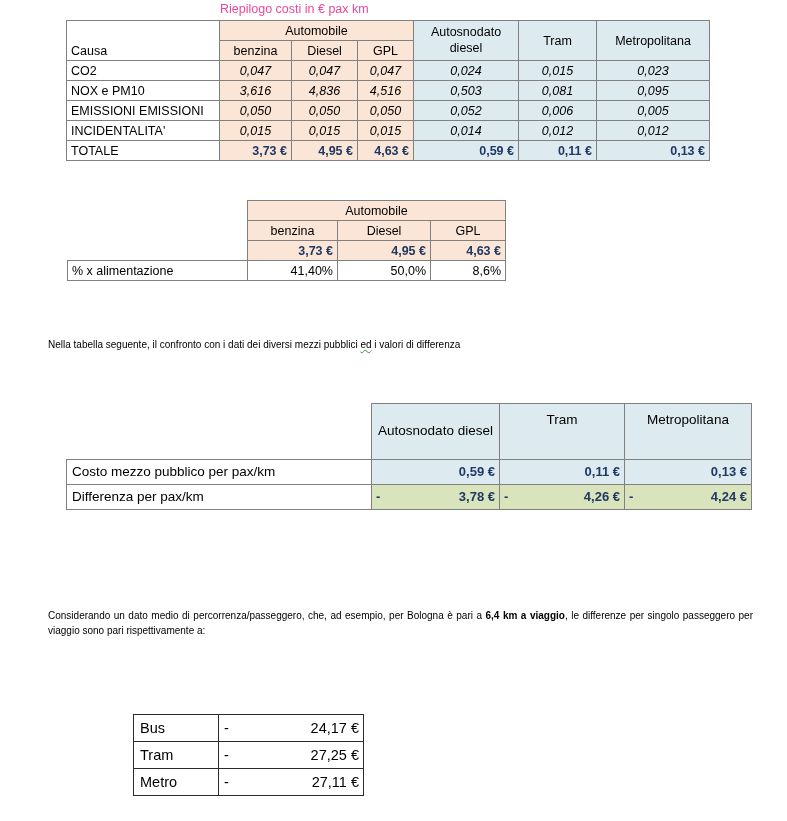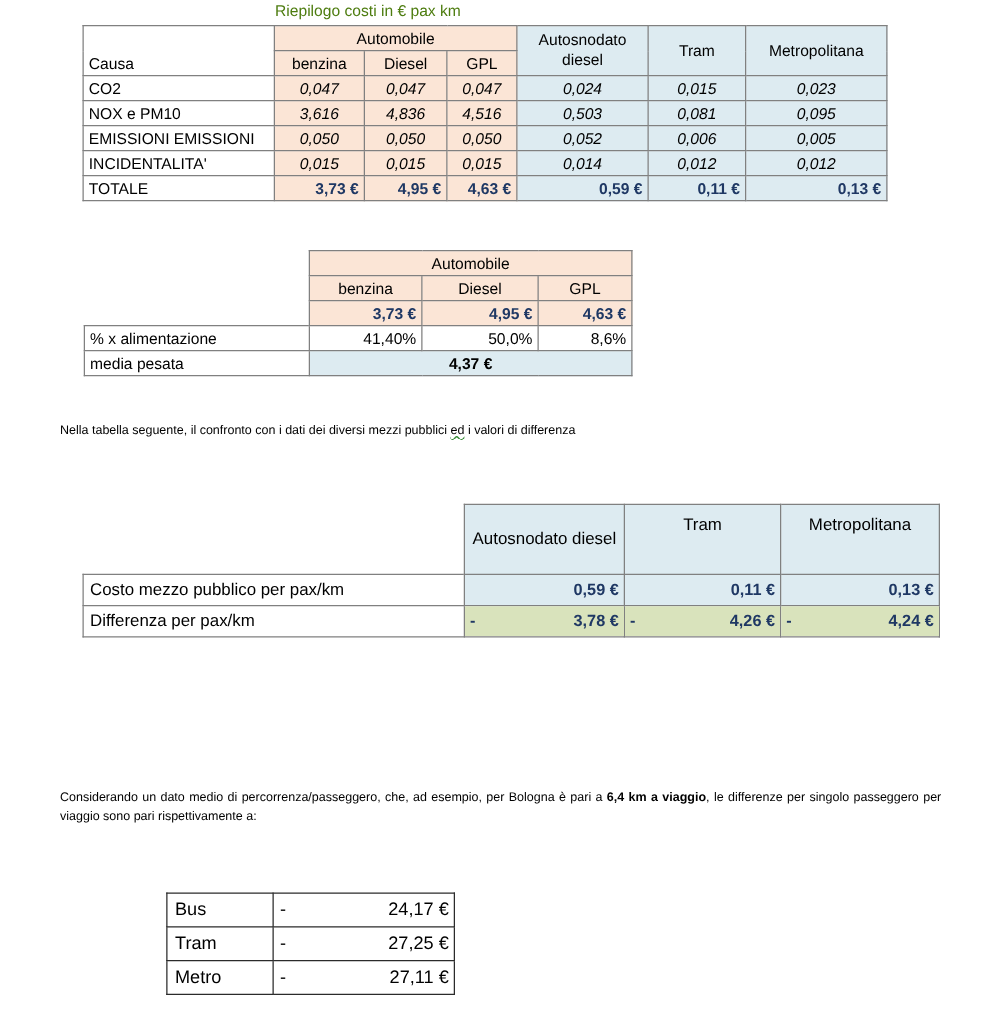--- a/index.html
+++ b/index.html
@@ -54,21 +54,21 @@
   #t1-wrap {
     position: absolute;
     left: 66px;
     top: 20px;
   }
   #t1-title {
     position: absolute;
     left: 220px;
     top: 2px;
     font-size: 12.5px;
-    color: #4d7c0f;
+    color: #ec4899;
     white-space: nowrap;
   }
   #t1 td { height: 20px; }
   #t1 .hdr { font-size: 12.5px; }
   #t1 .rowlabel { font-size: 12.5px; text-align: left; }
 
   
   #t2-wrap {
     position: absolute;
     left: 67px;
@@ -79,21 +79,21 @@
   
   .para {
     position: absolute;
     font-size: 10px;
     line-height: 1.52;
     color: #000;
     text-align: justify;
     text-justify: inter-word;
   }
   #para1 { left: 48px; top: 337px; width: 705px; }
-  #para2 { left: 48px; top: 608px; width: 705px; margin-top: 23px; }
+  #para2 { left: 48px; top: 608px; width: 705px; }
   .squiggle {
     text-decoration: underline;
     text-decoration-style: wavy;
     text-decoration-color: #3a8d3a;
     text-decoration-thickness: 1px;
   }
 
   
   #t3-wrap {
     position: absolute;
@@ -231,24 +231,20 @@
           <td class="peach rgt bold navy">3,73 €</td>
           <td class="peach rgt bold navy">4,95 €</td>
           <td class="peach rgt bold navy">4,63 €</td>
         </tr>
         <tr>
           <td class="white lft">% x alimentazione</td>
           <td class="white rgt">41,40%</td>
           <td class="white rgt">50,0%</td>
           <td class="white rgt">8,6%</td>
         </tr>
-        <tr>
-          <td class="white lft">media pesata</td>
-          <td colspan="3" class="blue ctr bold blk">4,37 €</td>
-        </tr>
       </tbody>
     </table>
   </div>
 
   <div class="para" id="para1"><span>Nella tabella seguente, il confronto con i dati dei diversi mezzi pubblici </span><span class="squiggle">ed</span><span> i valori di differenza</span></div>
 
   <div id="t3-wrap">
     <table class="xl" id="t3">
       <colgroup>
         <col style="width:305px">

